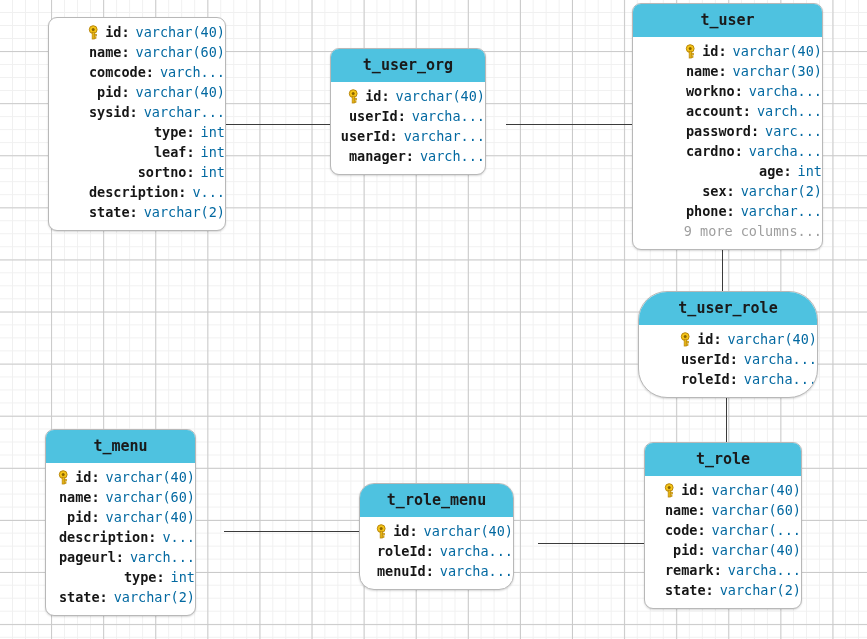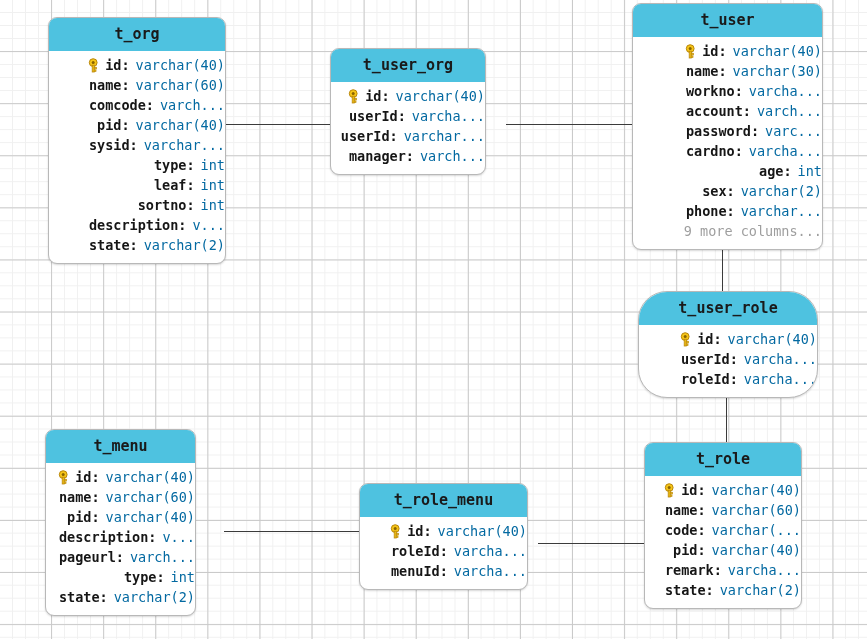--- a/index.html
+++ b/index.html
@@ -83,21 +83,20 @@
 <body>
 
 <div id="canvas">
     <div class="conn h" style="left: 226px; top: 124px; width: 104px;"></div>
     <div class="conn h" style="left: 506px; top: 124px; width: 126px;"></div>
     <div class="conn v" style="left: 722px; top: 242px; height: 50px;"></div>
     <div class="conn v" style="left: 726px; top: 392px; height: 51px;"></div>
     <div class="conn h" style="left: 224px; top: 531px; width: 135px;"></div>
     <div class="conn h" style="left: 538px; top: 543px; width: 107px;"></div>
     <div class="table" style="left: 48px; top: 17px; width: 178px;">
-      <div class="table-header">t_org</div>
       <div class="cols">
         <div class="col">
           <span class="keyslot">
             <svg class="key" width="15" height="15" viewBox="0 0 15 15" aria-hidden="true">
               <circle cx="5.2" cy="4.6" r="3.9" fill="#f5c518" stroke="#b8860b" stroke-width="1"></circle>
               <circle cx="5.2" cy="4.6" r="1.5" fill="#8a6400"></circle>
               <rect x="4.2" y="7.2" width="2.1" height="6.8" fill="#f5c518" stroke="#b8860b" stroke-width="0.8"></rect>
               <rect x="6.1" y="9.3" width="2.4" height="1.6" fill="#f5c518" stroke="#b8860b" stroke-width="0.7"></rect>
               <rect x="6.1" y="11.9" width="1.9" height="1.5" fill="#f5c518" stroke="#b8860b" stroke-width="0.7"></rect>
             </svg>
@@ -346,21 +345,21 @@
           <span class="col-type">int</span>
         </div>
         <div class="col">
           <span class="keyslot"></span>
           <span class="col-name">state</span>
           <span class="col-sep">:</span>
           <span class="col-type">varchar(2)</span>
         </div>
       </div>
     </div>
-    <div class="table" style="left: 359px; top: 483px; width: 169px;">
+    <div class="table" style="left: 359px; top: 483px; width: 155px; border-radius: 15px;">
       <div class="table-header">t_role_menu</div>
       <div class="cols">
         <div class="col">
           <span class="keyslot">
             <svg class="key" width="15" height="15" viewBox="0 0 15 15" aria-hidden="true">
               <circle cx="5.2" cy="4.6" r="3.9" fill="#f5c518" stroke="#b8860b" stroke-width="1"></circle>
               <circle cx="5.2" cy="4.6" r="1.5" fill="#8a6400"></circle>
               <rect x="4.2" y="7.2" width="2.1" height="6.8" fill="#f5c518" stroke="#b8860b" stroke-width="0.8"></rect>
               <rect x="6.1" y="9.3" width="2.4" height="1.6" fill="#f5c518" stroke="#b8860b" stroke-width="0.7"></rect>
               <rect x="6.1" y="11.9" width="1.9" height="1.5" fill="#f5c518" stroke="#b8860b" stroke-width="0.7"></rect>

